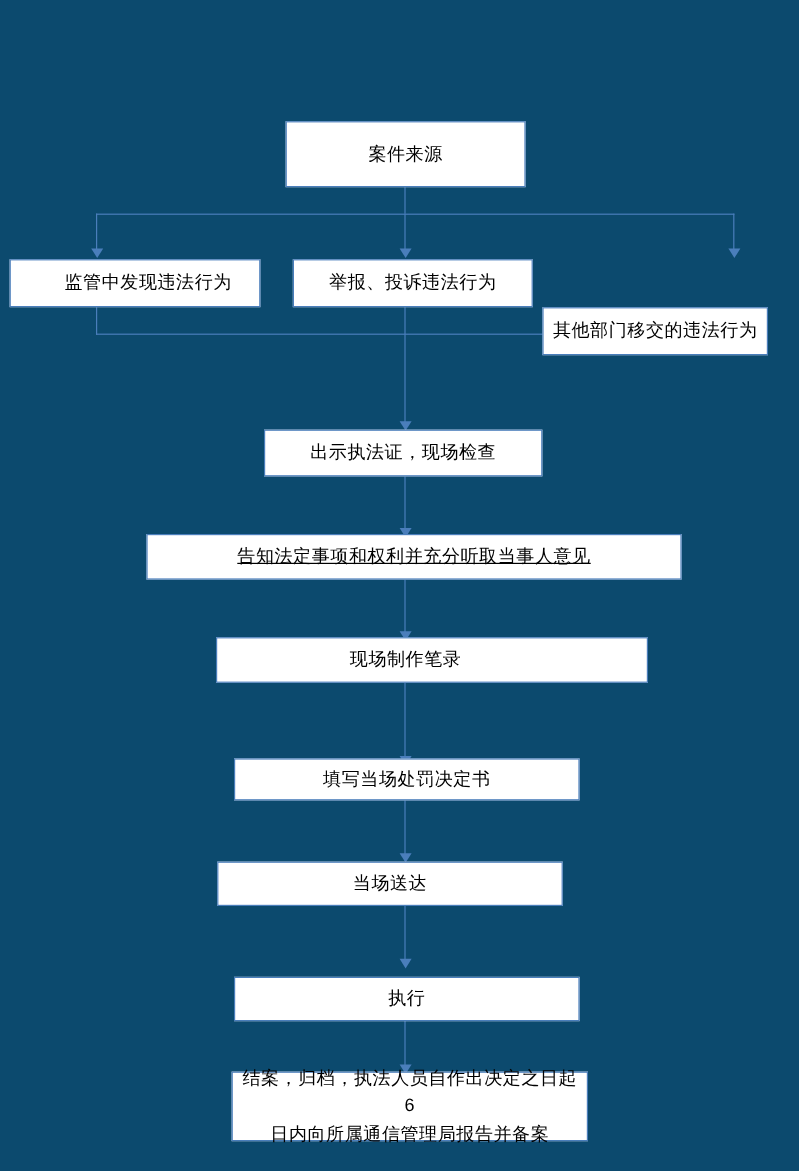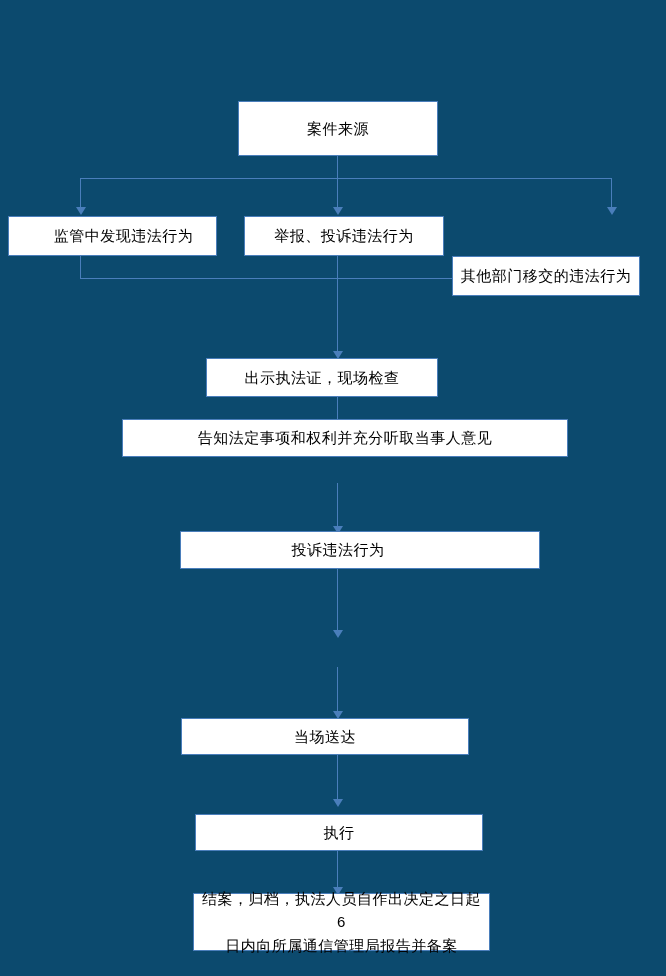--- a/index.html
+++ b/index.html
@@ -97,41 +97,44 @@
   <div class="node" style="left:452px; top:216px; width:188px; height:40px;margin-top:40px;">
     <span class="label">其他部门移交的违法行为</span>
   </div>
 
   <div class="conn vline" style="left:80px; top:256px; width:1px; height:23px;"></div>
   <div class="conn vline" style="left:611px; top:256px; width:1px; height:23px;"></div>
   <div class="conn hline" style="left:80px; top:278px; width:532px; height:1px;"></div>
   <div class="conn vline" style="left:337px; top:256px; width:1px; height:96px;"></div>
   <div class="arrowhead" style="left:333px; top:351px;"></div>
 
-  <div class="node" style="left:206px; top:358px; width:232px; height:39px;">
+  <div class="node" style="left:220px; top:358px; width:232px; height:39px;">
     <span class="label">出示执法证，现场检查</span>
   </div>
 
   <div class="conn vline" style="left:337px; top:397px; width:1px; height:44px;"></div>
   <div class="arrowhead" style="left:333px; top:440px;"></div>
 
-  <div class="node" style="left:122px; top:419px; width:446px; height:38px;">
+  <div class="node" style="left:122px; top:445px; width:446px; height:38px;text-decoration:underline;">
     <span class="label">告知法定事项和权利并充分听取当事人意见</span>
   </div>
 
   <div class="conn vline" style="left:337px; top:483px; width:1px; height:44px;"></div>
   <div class="arrowhead" style="left:333px; top:526px;"></div>
 
   <div class="node offset-text" style="left:180px; top:531px; width:360px; height:38px;">
-    <span class="label">投诉违法行为</span>
+    <span class="label">现场制作笔录</span>
   </div>
 
   <div class="conn vline" style="left:337px; top:569px; width:1px; height:62px;"></div>
   <div class="arrowhead" style="left:333px; top:630px;"></div>
 
+  <div class="node" style="left:195px; top:632px; width:288px; height:35px;">
+    <span class="label">填写当场处罚决定书</span>
+  </div>
 
   <div class="conn vline" style="left:337px; top:667px; width:1px; height:50px;"></div>
   <div class="arrowhead" style="left:333px; top:711px;"></div>
 
   <div class="node" style="left:181px; top:718px; width:288px; height:37px;">
     <span class="label">当场送达</span>
   </div>
 
   <div class="conn vline" style="left:337px; top:755px; width:1px; height:50px;"></div>
   <div class="arrowhead" style="left:333px; top:799px;"></div>

